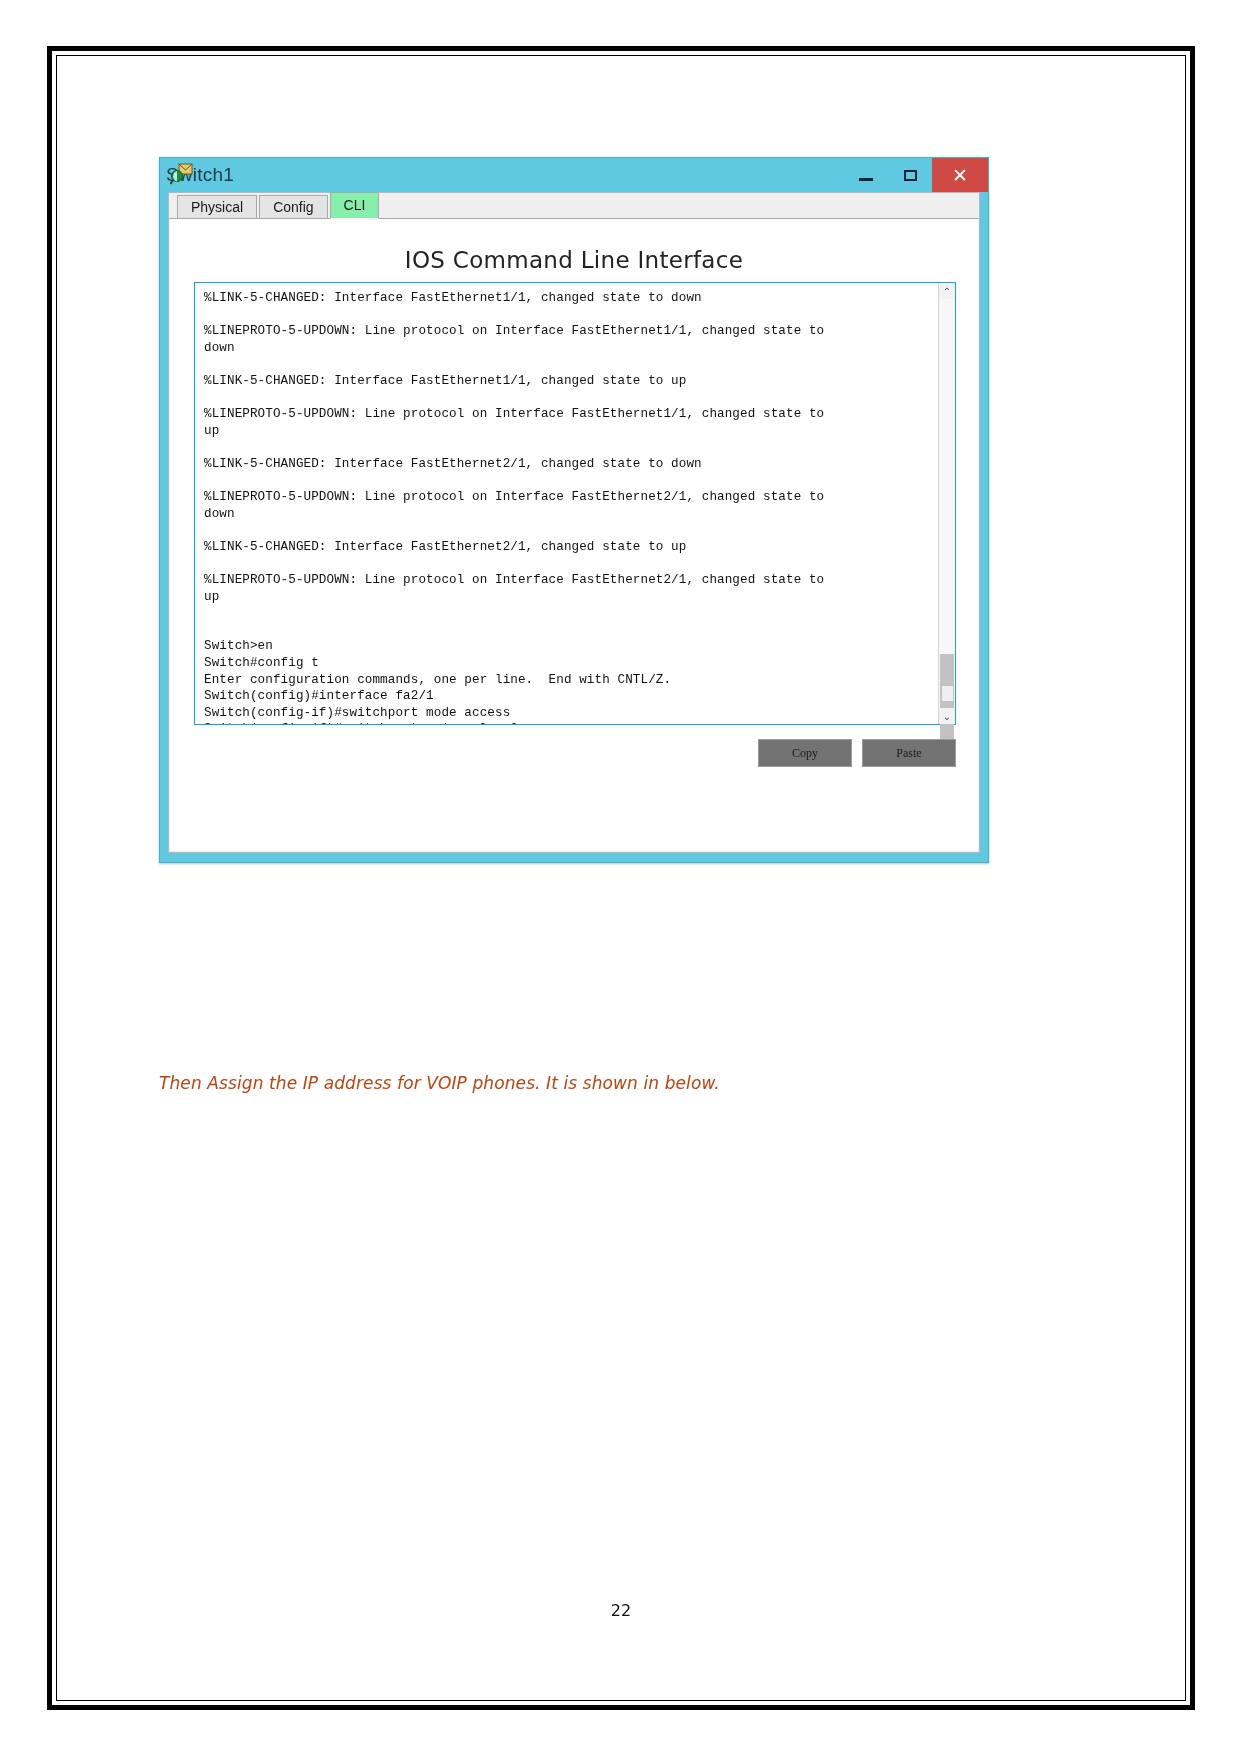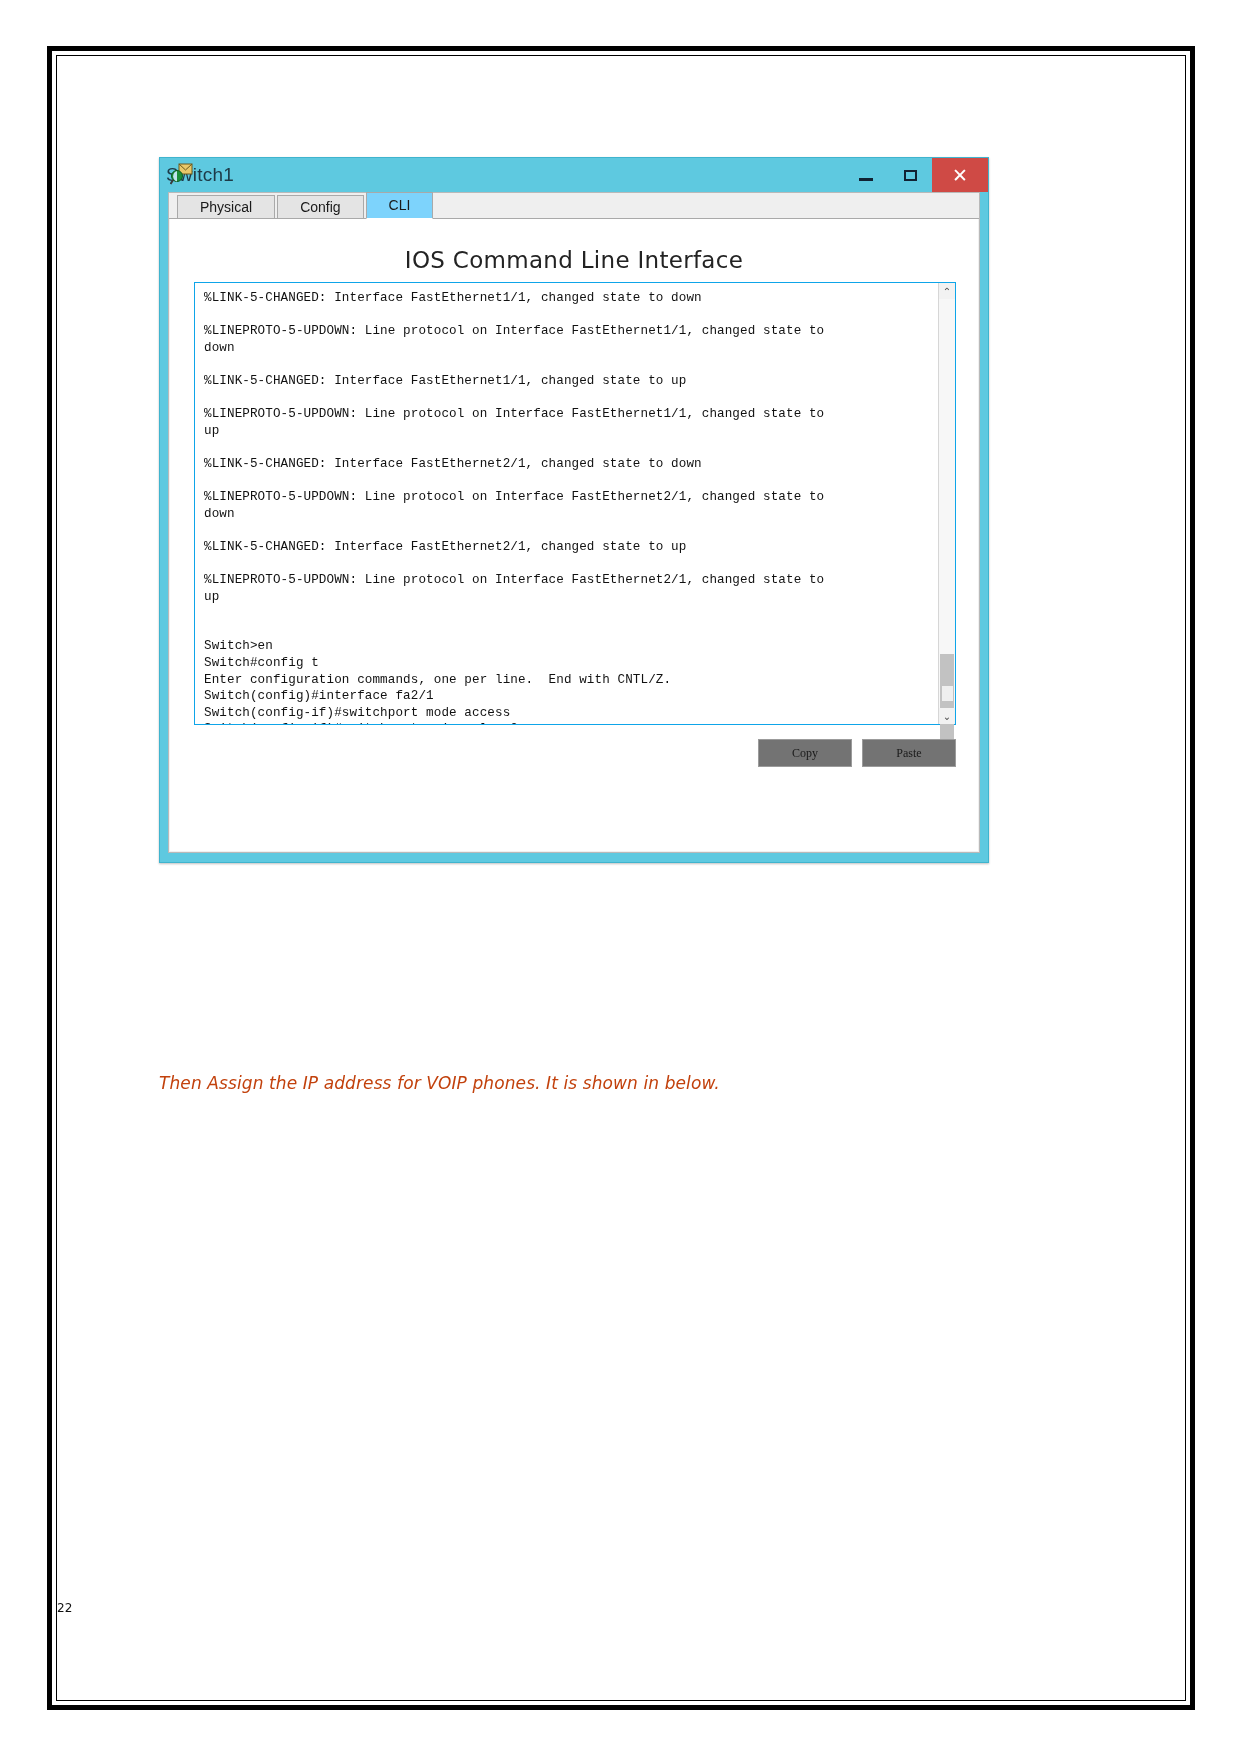--- a/index.html
+++ b/index.html
@@ -129,32 +129,32 @@
     background: #efefef;
     border-bottom: 1px solid #a9a9a9;
     display: flex;
     align-items: flex-end;
     padding-left: 8px;
     box-sizing: border-box;
   }
   .tab {
     height: 22px;
     line-height: 22px;
-    padding: 0 22px;
+    padding: 0 13px;
     font-size: 14px;
     color: #1a1a1a;
     background: #e4e4e4;
     border: 1px solid #a9a9a9;
     border-bottom: none;
     margin-right: 2px;
     cursor: default;
     font-family: "Liberation Sans", sans-serif;
   }
   .tab.active {
-    background: #7dd3fc;
+    background: #86efac;
     height: 25px;
     line-height: 24px;
     position: relative;
     top: 1px;
     border-bottom: 1px solid #ffffff;
   }
 
   .tab-panel {
     position: absolute;
     left: 1px;
@@ -270,23 +270,23 @@
     font-size: 17px;
     color: #c2410c;
     letter-spacing: 0.1px;
     font-style: italic;
   }
   .page-number {
     position: absolute;
     left: 0;
     right: 0;
     top: 1545px;
-    text-align: left;
+    text-align: center;
     font-family: "DejaVu Sans", sans-serif;
-    font-size: 12px;
+    font-size: 16px;
     color: #101010;
   }
 </style>
 </head>
 <body>
 
 <div class="page-outer-border">
   <div class="page-inner-border">
     <div class="page-content">
 

